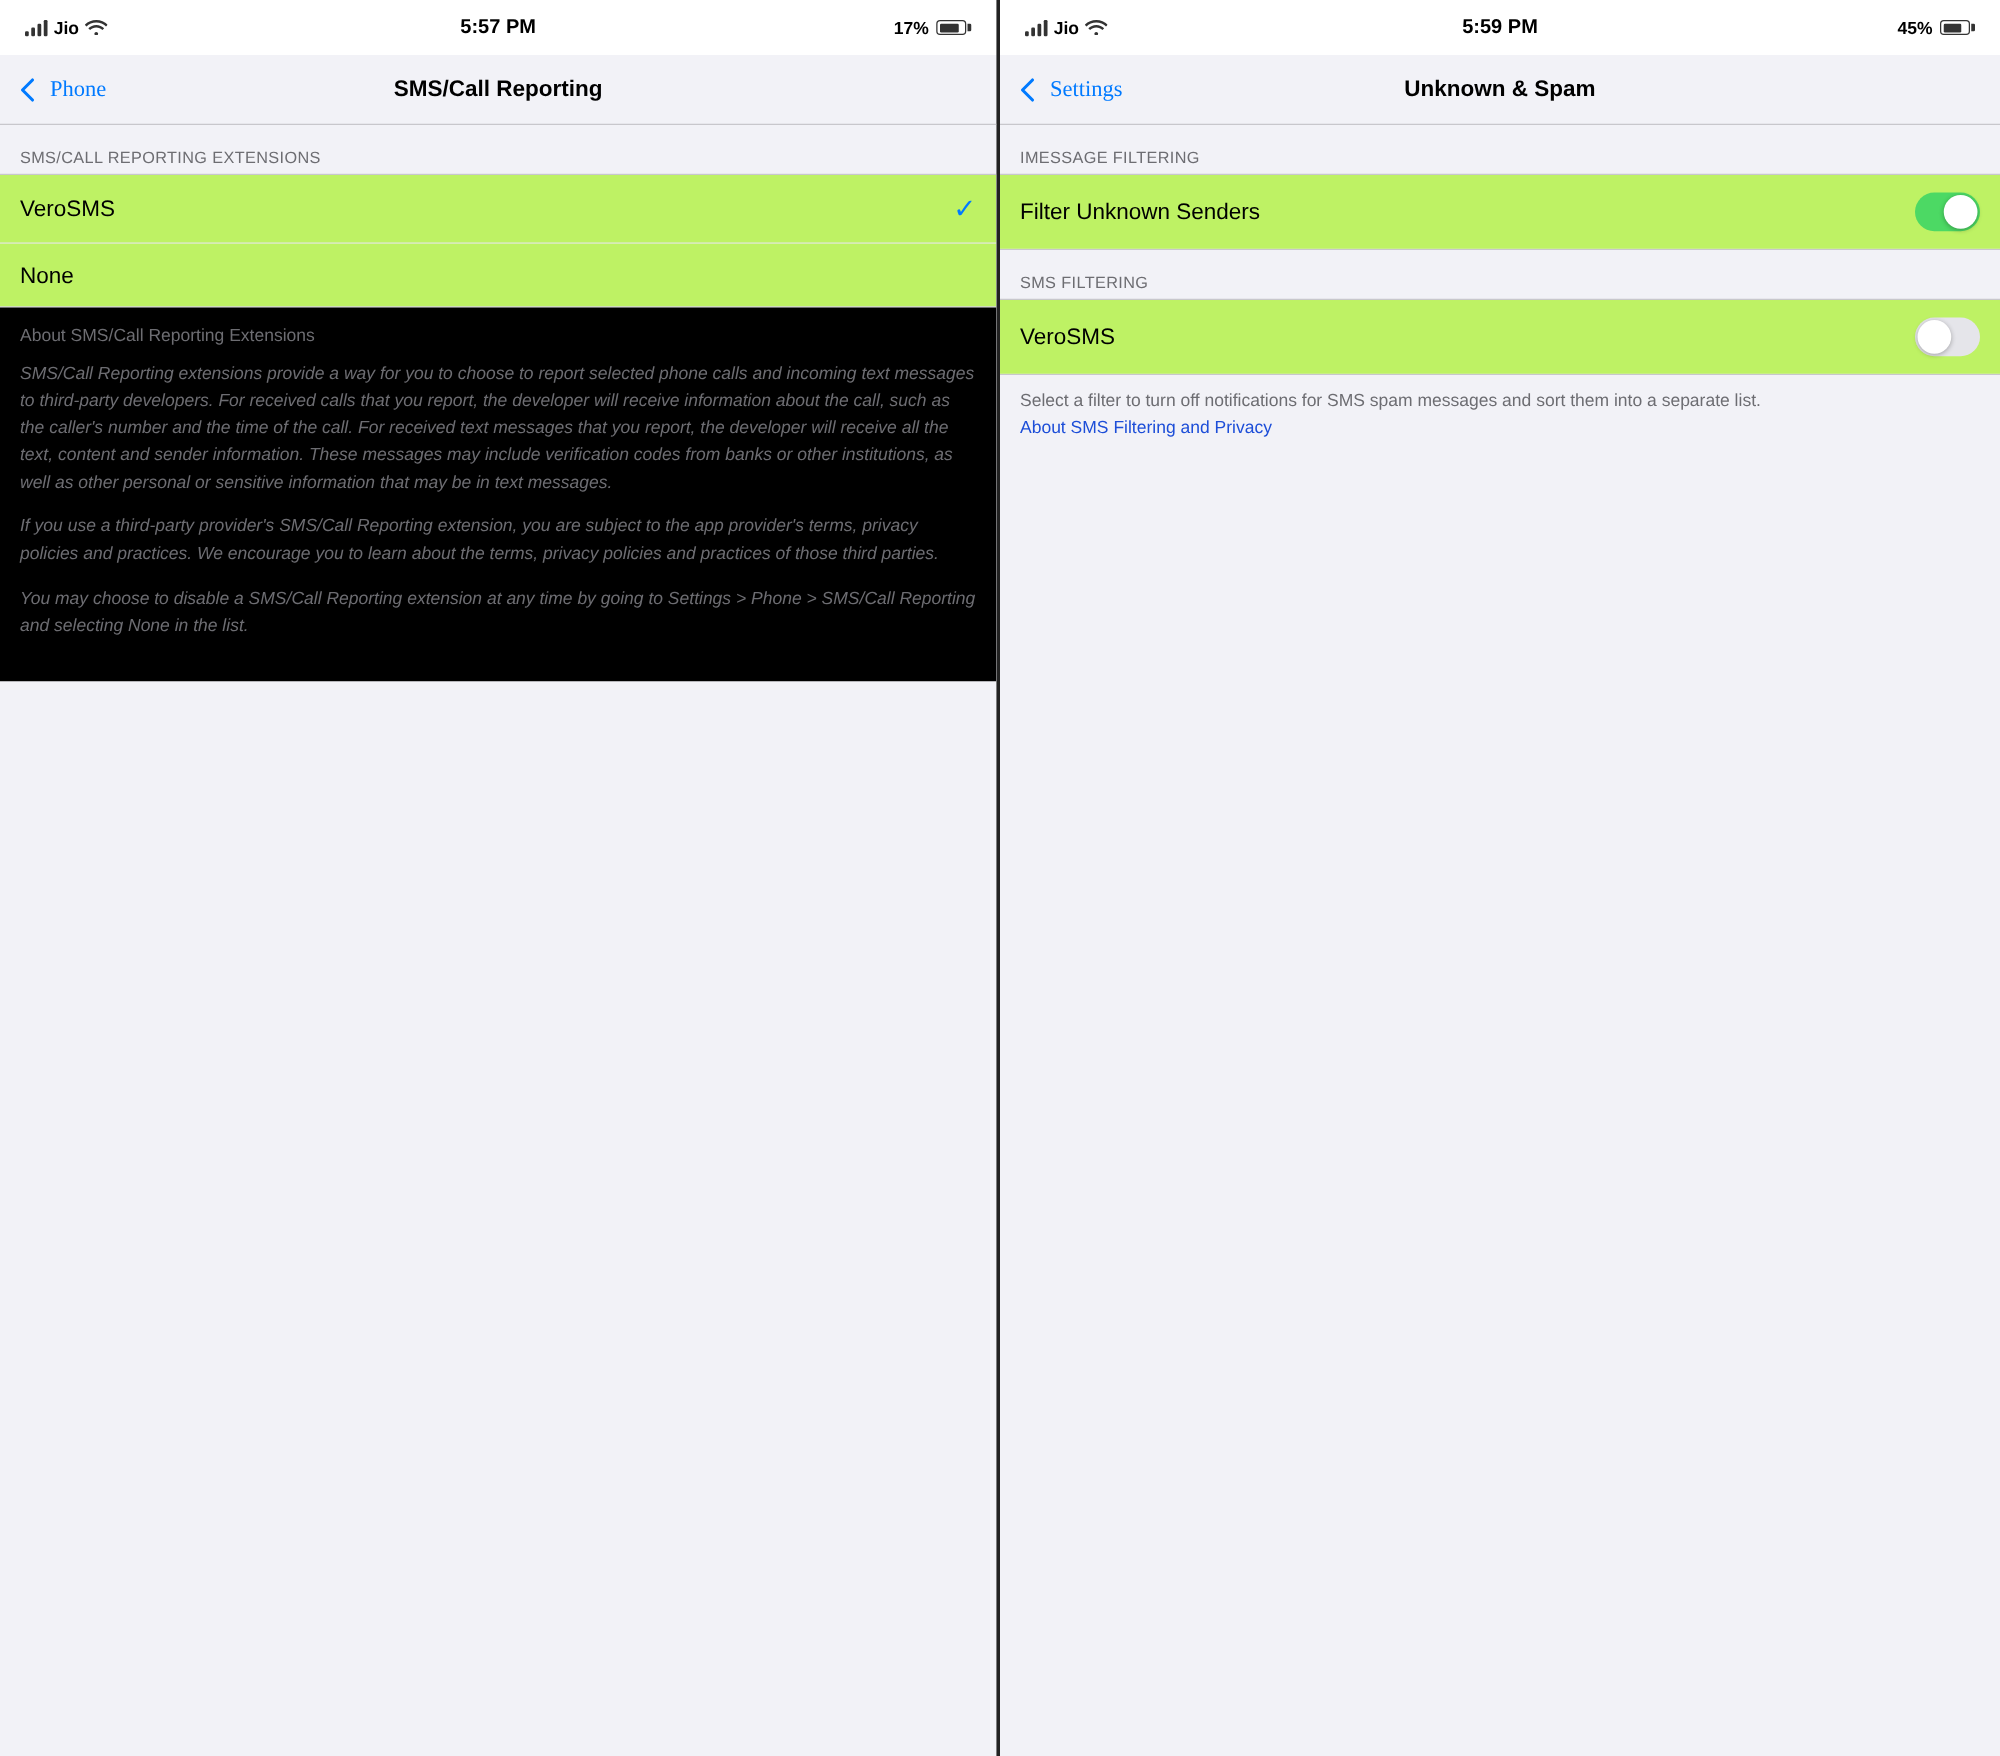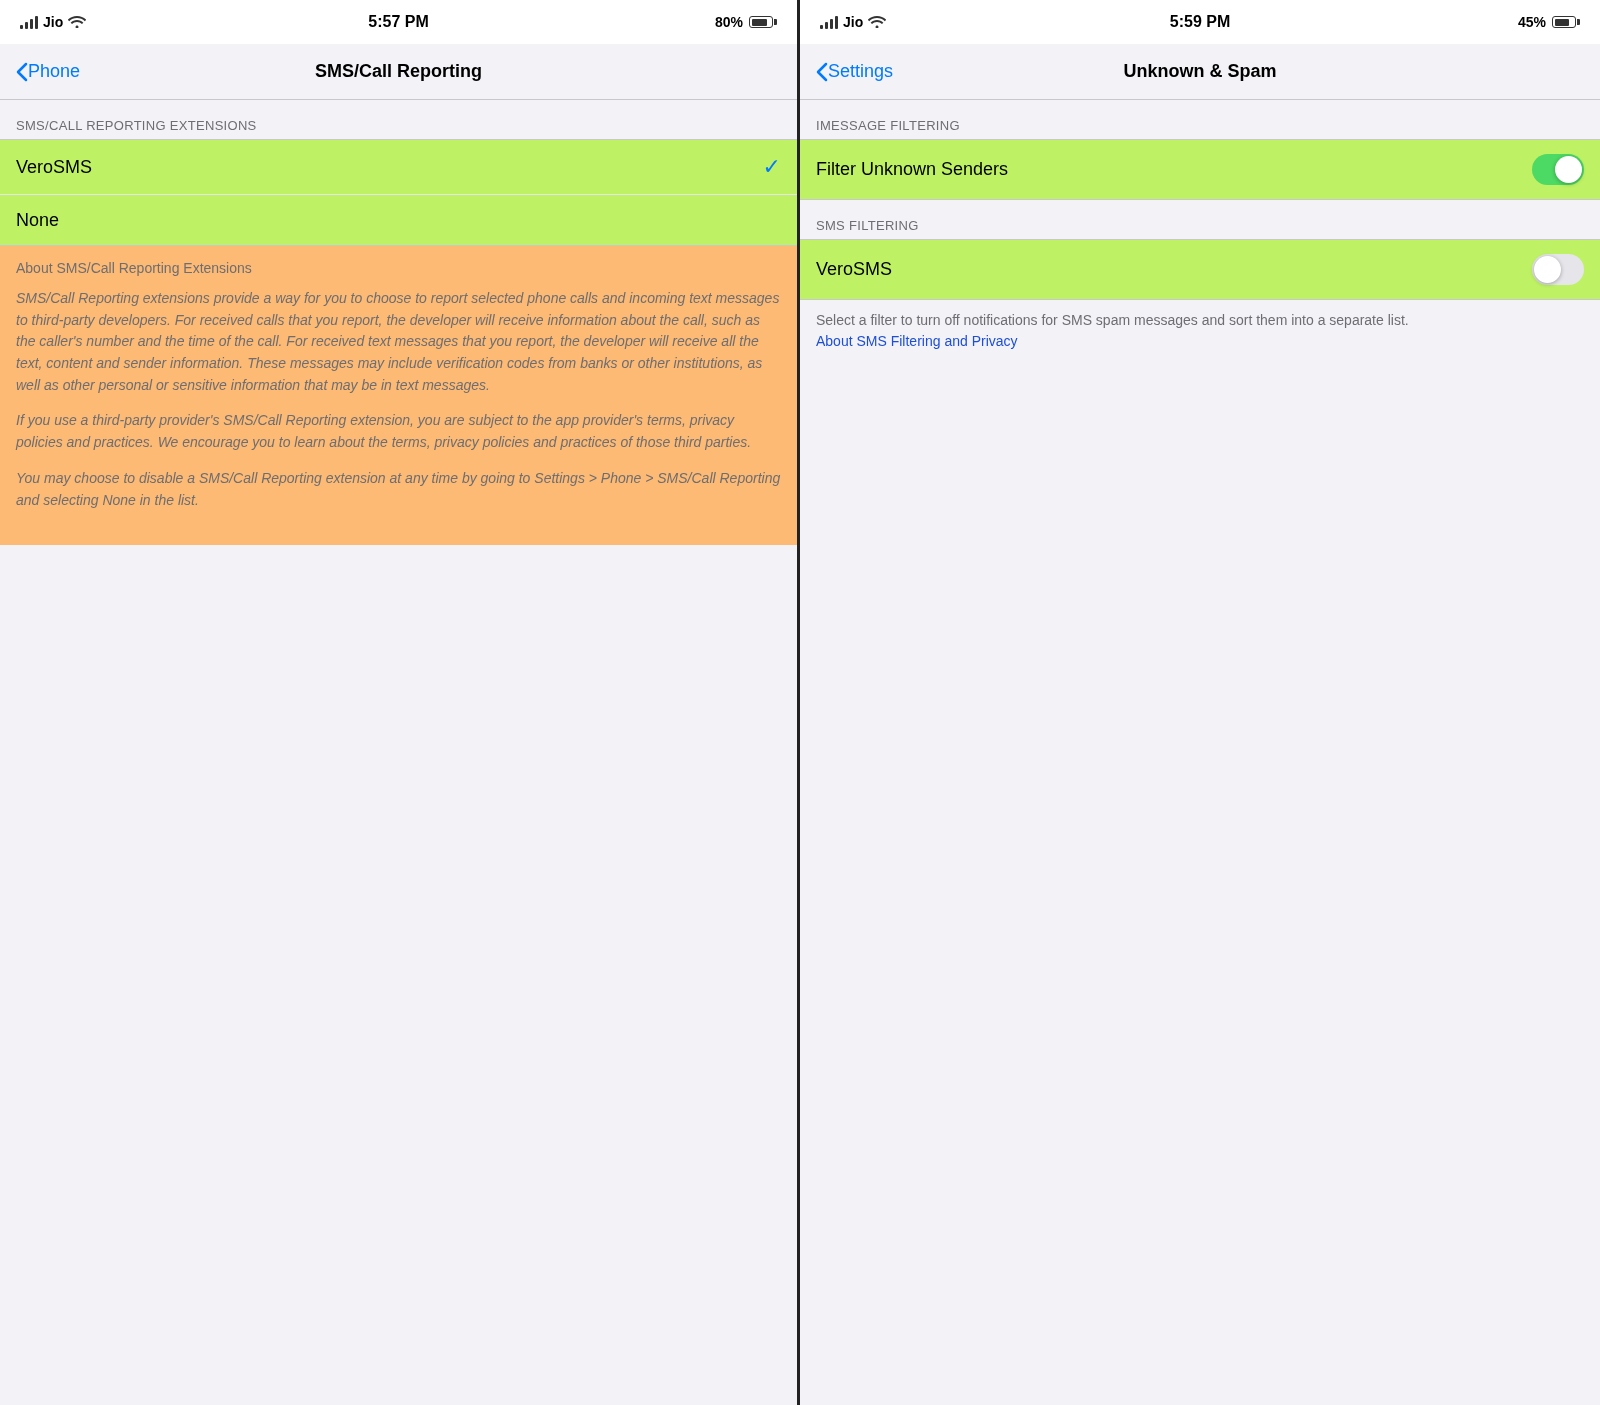--- a/index.html
+++ b/index.html
@@ -80,21 +80,22 @@
       padding: 0 16px;
       border-bottom: 1px solid #c8c7cc;
       position: relative;
     }
     .nav-back {
       display: flex;
       align-items: center;
       color: #007aff;
       font-size: 18px;
       cursor: pointer;
-      gap: 0;
+      gap: 12px;
+      font-family: Liberation Serif, serif;
     }
     .nav-back svg {
       width: 12px;
       height: 20px;
     }
     .nav-title {
       position: absolute;
       left: 50%;
       transform: translateX(-50%);
       font-size: 18px;
@@ -145,21 +146,21 @@
     }
     .checkmark {
       color: #007aff;
       font-size: 22px;
       font-weight: 300;
     }
 
     
     .description-block {
       padding: 14px 16px 20px 16px;
-      background: #fdba74;
+      background: #000000;
     }
     .description-title {
       font-size: 14px;
       color: #6d6d72;
       font-weight: 400;
       margin-bottom: 12px;
     }
     .description-text {
       font-size: 14px;
       color: #6d6d72;
@@ -265,21 +266,21 @@
       <span class="wifi-icon">
         <svg width="18" height="14" viewBox="0 0 18 14" fill="none">
           <path d="M9 11.5C9.83 11.5 10.5 12.17 10.5 13S9.83 14.5 9 14.5 7.5 13.83 7.5 13 8.17 11.5 9 11.5z" fill="#333"></path>
           <path d="M9 8C10.93 8 12.68 8.78 13.95 10.05L15.36 8.64C13.72 7 11.47 6 9 6s-4.72 1-6.36 2.64l1.41 1.41C5.32 8.78 7.07 8 9 8z" fill="#333"></path>
           <path d="M9 4C12.04 4 14.8 5.22 16.8 7.2L18.21 5.79C15.84 3.42 12.59 2 9 2S2.16 3.42-.21 5.79L1.2 7.2C3.2 5.22 5.96 4 9 4z" fill="#333"></path>
         </svg>
       </span>
     </div>
     <div class="status-center">5:57 PM</div>
     <div class="status-right">
-      <span>80%</span>
+      <span>17%</span>
       <div class="battery-icon">
         <div class="battery-body">
           <div class="battery-fill" style="width:80%"></div>
         </div>
         <div class="battery-tip"></div>
       </div>
     </div>
   </div>
 
   <div class="nav-bar">

